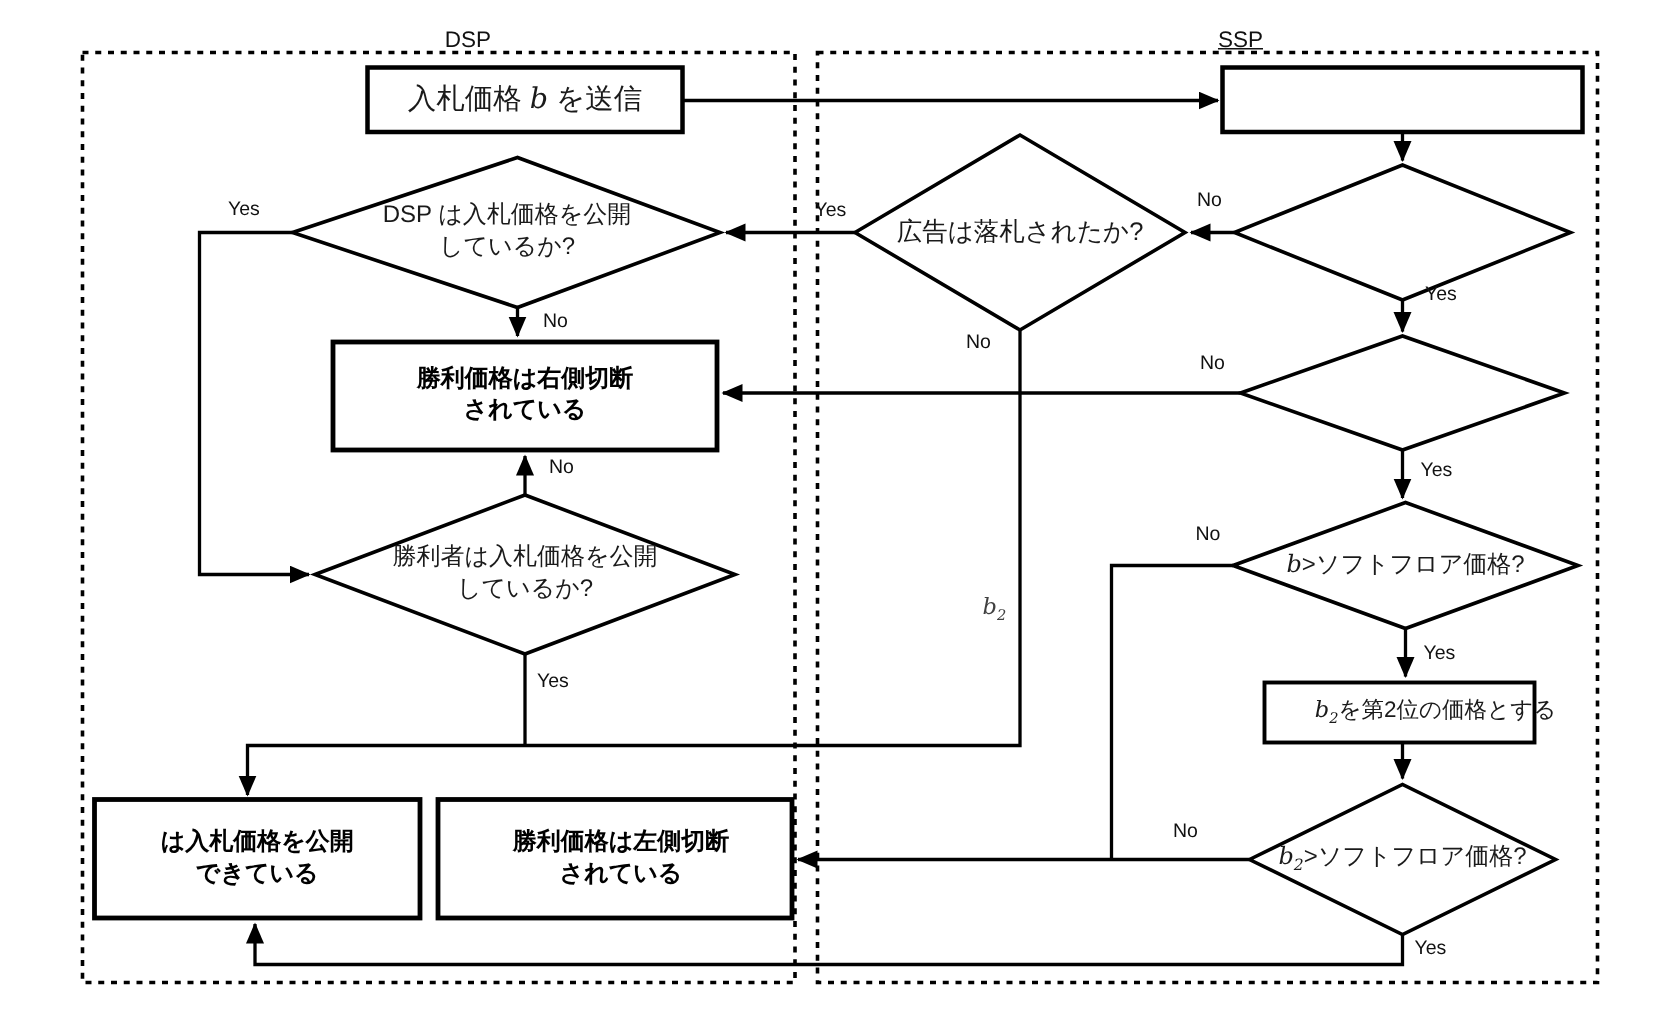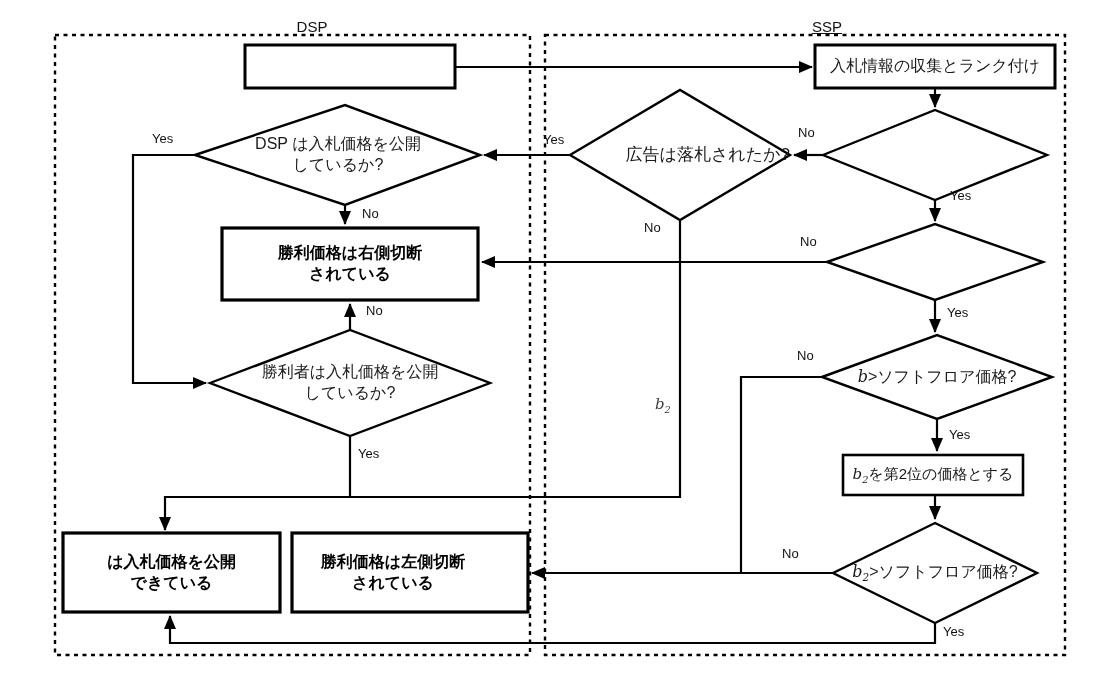--- a/index.html
+++ b/index.html
@@ -9,21 +9,21 @@
   }
   svg.wires{position:absolute;left:0;top:0;width:1116px;height:676px;}
   .txt{position:absolute;display:flex;flex-direction:column;align-items:center;
        justify-content:center;text-align:center;line-height:1.3;color:#1a1a1a;
        white-space:nowrap;pointer-events:none;}
   .lane-label{position:absolute;font-size:15px;color:#111;}
   .edge-label{position:absolute;font-size:13px;color:#111;white-space:nowrap;}
   .bold{font-weight:bold;color:#000;}
   .var{font-style:italic;font-family:"DejaVu Serif",serif;}
   sub{font-size:0.65em;font-style:italic;font-family:"DejaVu Serif",serif;}
-  .fs19{font-size:19px;} .fs17{font-size:17px;align-items:flex-end;} .fs16{font-size:16px;}
+  .fs19{font-size:19px;} .fs17{font-size:17px;} .fs16{font-size:16px;}
   .fs15{font-size:15px;}
   .b2lbl{position:absolute;font-size:15px;color:#404040;}
 </style>
 </head>
 <body>
 
 <div id="stage">
 
   <svg class="wires" viewBox="0 0 1116 676" xmlns="http://www.w3.org/2000/svg">
     <defs>
@@ -65,24 +65,24 @@
     <polygon points="823,155 935,110 1047,155 935,200" fill="#fff" stroke="#000" stroke-width="2.4"></polygon>
     <polygon points="827,262 935,224 1043,262 935,300" fill="#fff" stroke="#000" stroke-width="2.4"></polygon>
     <polygon points="822,377 937,335 1052,377 937,419" fill="#fff" stroke="#000" stroke-width="2.4"></polygon>
     <polygon points="210,383 350,330 490,383 350,436" fill="#fff" stroke="#000" stroke-width="2.4"></polygon>
     <polygon points="833,573 935,523 1037,573 935,623" fill="#fff" stroke="#000" stroke-width="2.4"></polygon>
   </svg>
 
   <div class="lane-label" style="left:290px;top:18px;width:44px;text-align:center;">DSP</div>
   <div class="lane-label" style="left:805px;top:18px;width:44px;text-align:center;text-decoration:underline;">SSP</div>
 
+  <div class="txt fs19" style="left:245px;top:45px;width:210px;height:43px;">
+    <span><span>入札価格 </span><span class="var">b</span><span> を送信</span></span>
+  </div>
 
-  <div class="txt fs16" style="left:815px;top:45px;width:240px;height:43px;">
-    <span>入札情報の収集とランク付け</span>
-  </div>
 
 
   <div class="txt fs17" style="left:570px;top:90px;width:220px;height:130px;">
     <span>広告は落札されたか?</span>
   </div>
 
   <div class="txt fs16" style="left:196px;top:105px;width:284px;height:100px;">
     <span>DSP は入札価格を公開</span>
     <span>しているか?</span>
   </div>
@@ -95,34 +95,34 @@
 
   <div class="txt fs16" style="left:210px;top:330px;width:280px;height:106px;">
     <span>勝利者は入札価格を公開</span>
     <span>しているか?</span>
   </div>
 
   <div class="txt fs16" style="left:822px;top:335px;width:230px;height:84px;">
     <span><span class="var">b</span><span>&gt;ソフトフロア価格?</span></span>
   </div>
 
-  <div class="txt fs15" style="left:843px;top:455px;width:180px;height:40px;">
+  <div class="txt fs15" style="left:843px;top:455px;width:180px;height:40px;padding-left:24px;">
     <span><span class="var">b</span><sub>2</sub><span>を第2位の価格とする</span></span>
   </div>
 
   <div class="txt fs16" style="left:833px;top:523px;width:204px;height:100px;">
     <span><span class="var">b</span><sub>2</sub><span>&gt;ソフトフロア価格?</span></span>
   </div>
 
   <div class="txt fs16 bold" style="left:63px;top:533px;width:217px;height:79px;">
     <span>は入札価格を公開</span>
     <span>できている</span>
   </div>
 
-  <div class="txt fs16 bold" style="left:275px;top:533px;width:236px;height:79px;">
+  <div class="txt fs16 bold" style="left:296px;top:533px;width:236px;height:79px;">
     <span>勝利価格は左側切断</span>
     <span>されている</span>
   </div>
 
   <div class="edge-label" style="left:152px;top:131px;">Yes</div>
   <div class="edge-label" style="left:362px;top:206px;">No</div>
   <div class="edge-label" style="left:543px;top:132px;">Yes</div>
   <div class="edge-label" style="left:644px;top:220px;">No</div>
   <div class="edge-label" style="left:798px;top:125px;">No</div>
   <div class="edge-label" style="left:950px;top:188px;">Yes</div>

